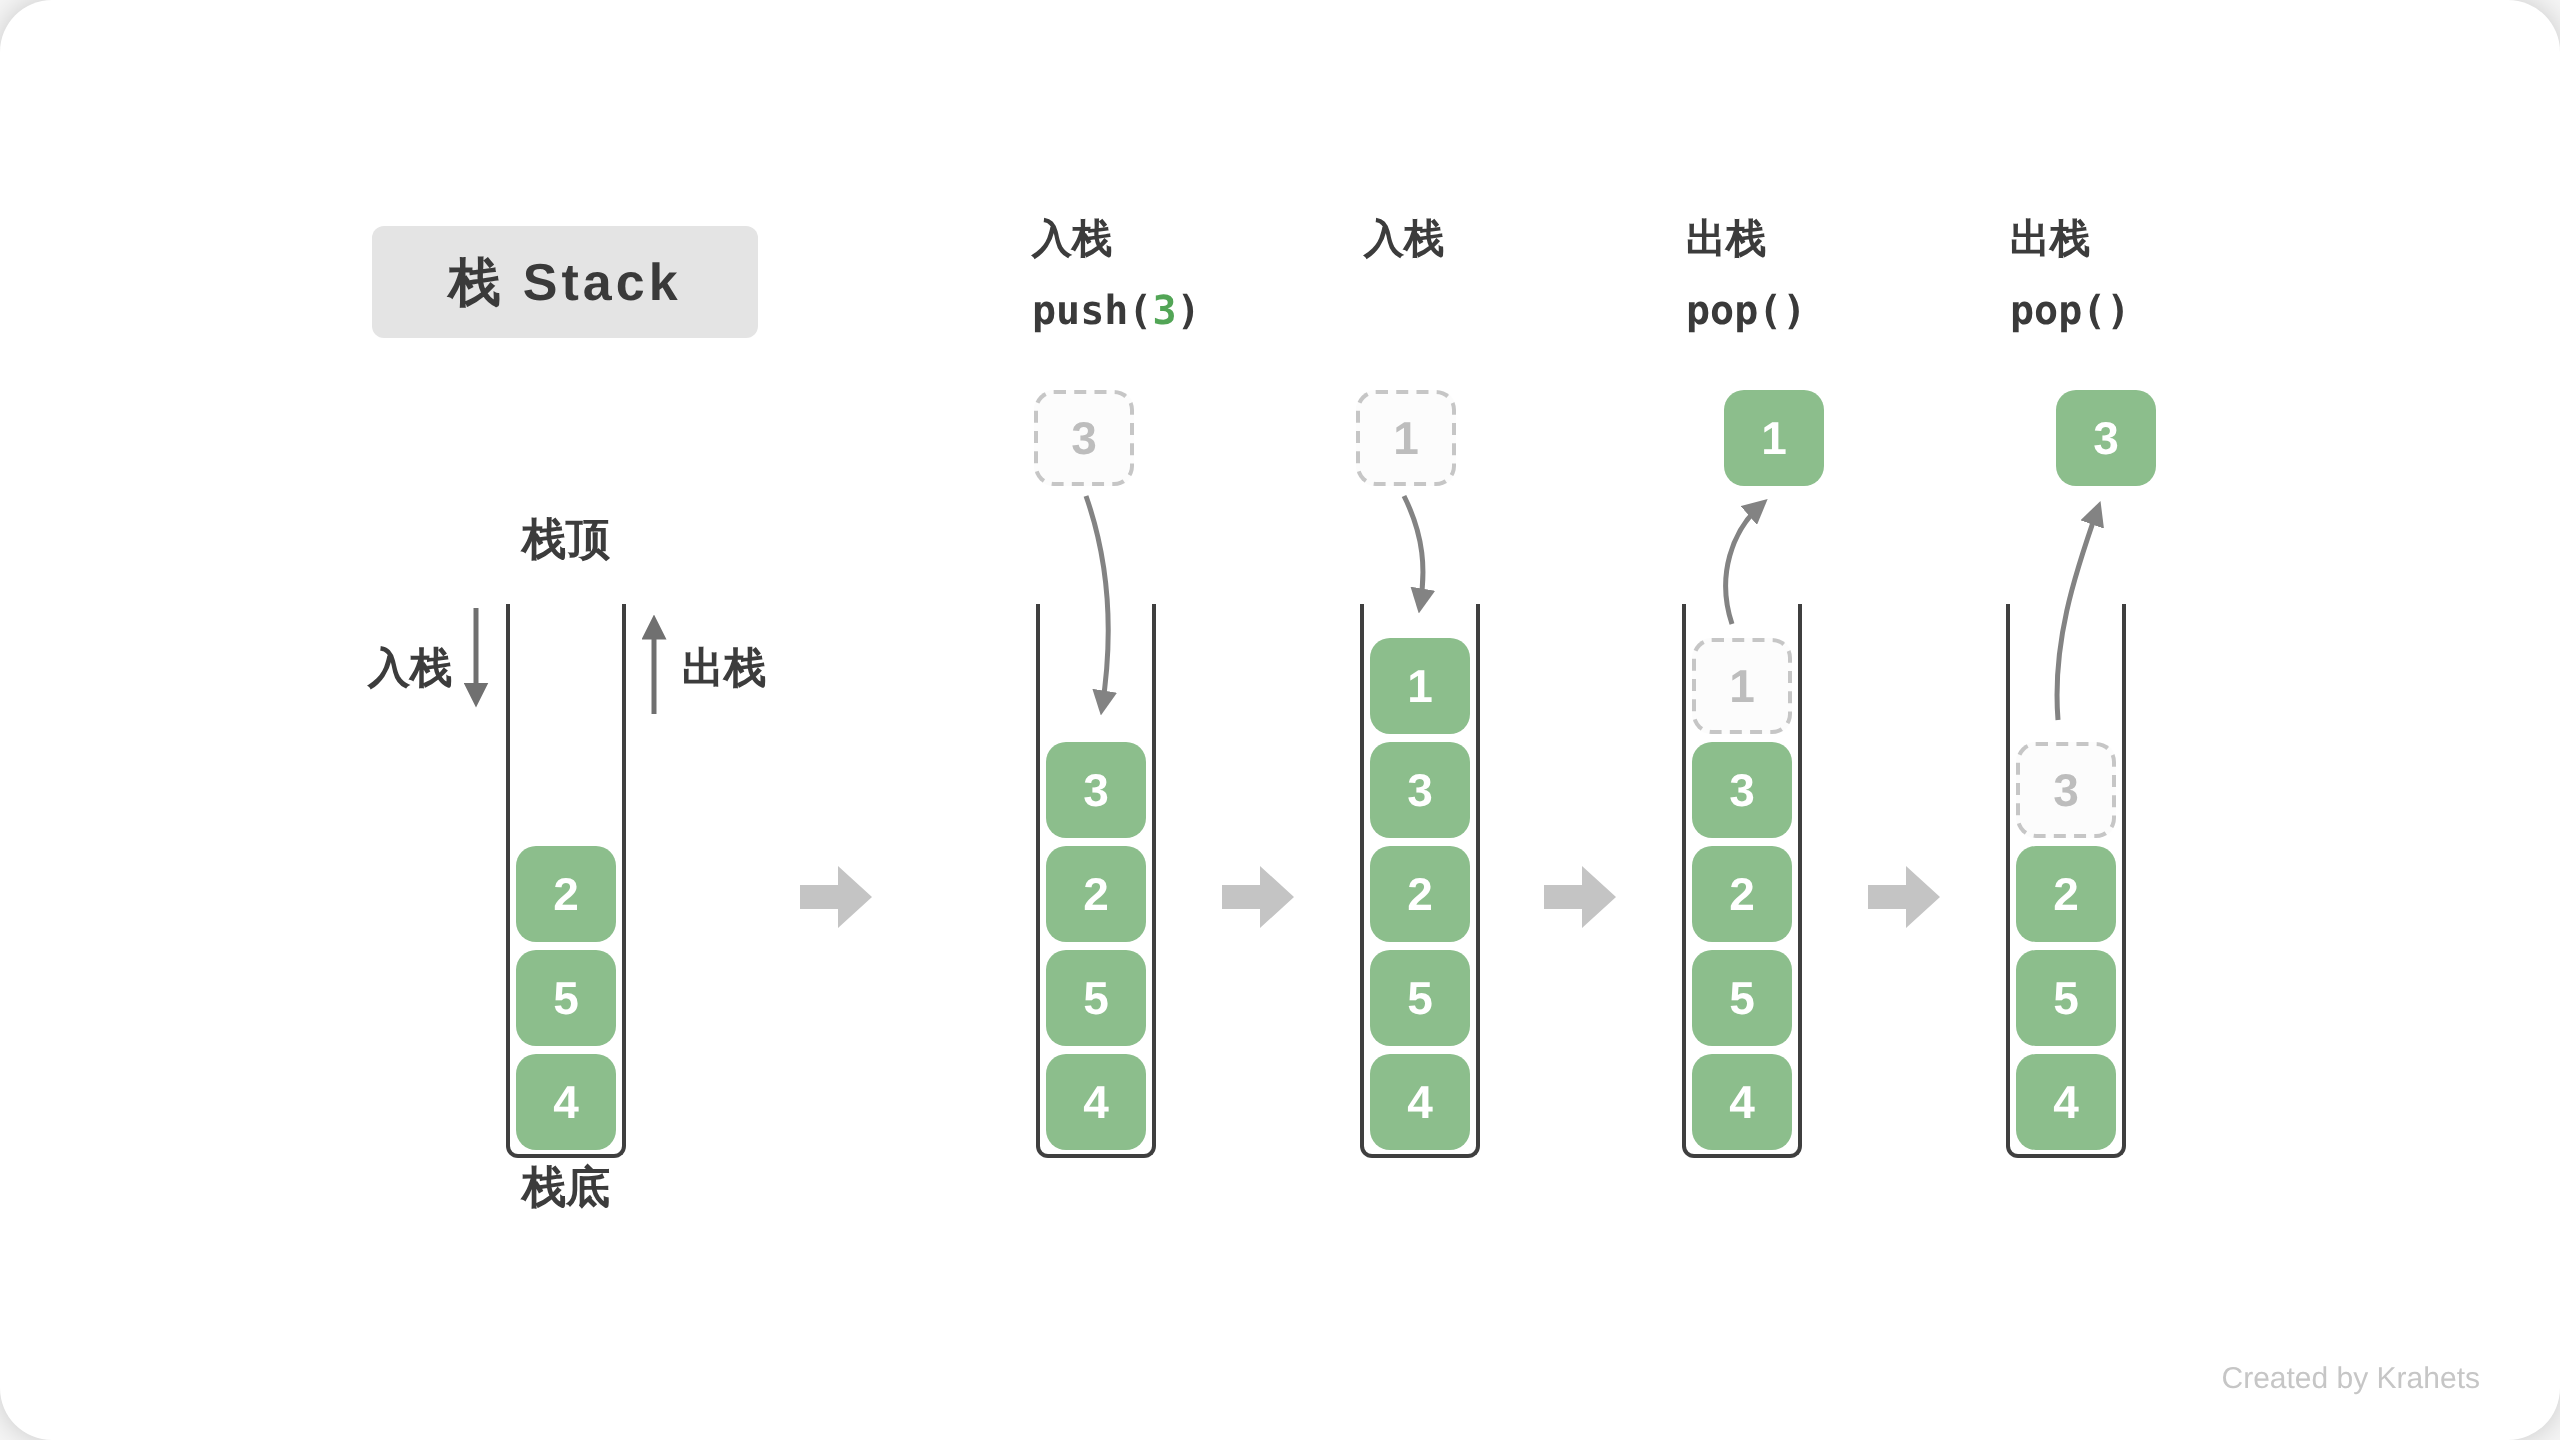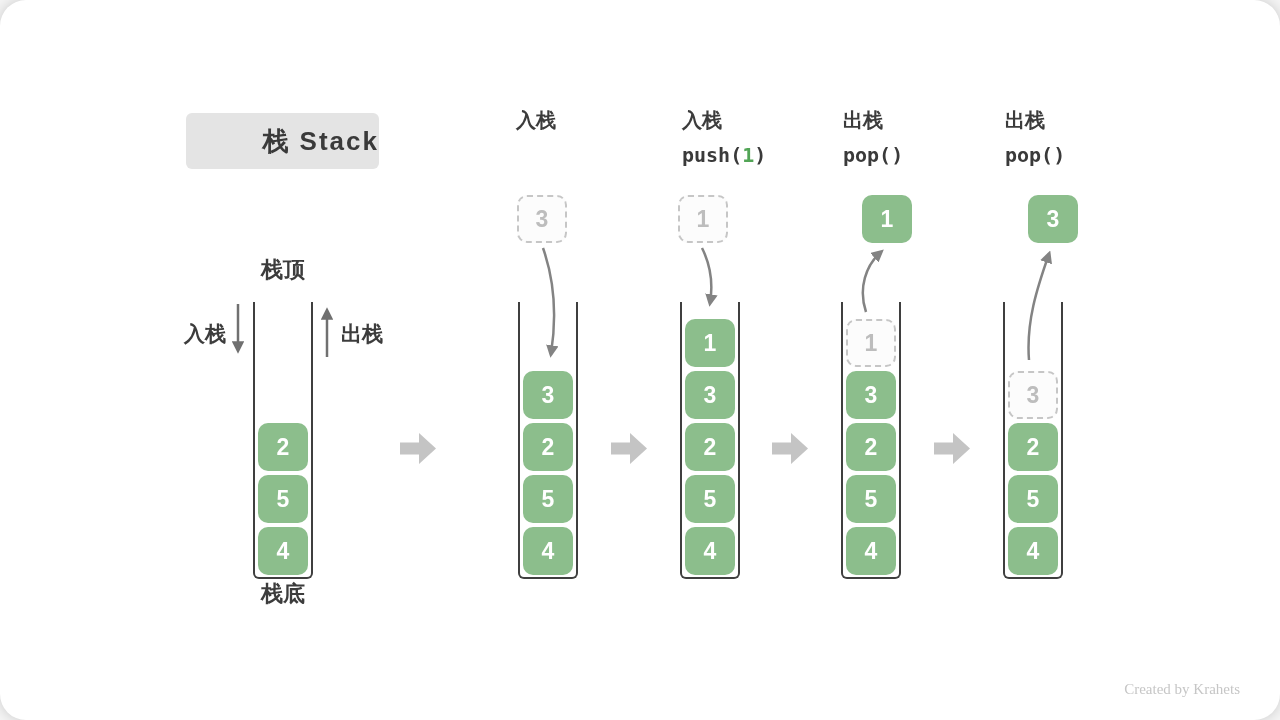--- a/index.html
+++ b/index.html
@@ -23,21 +23,21 @@
     left: 0; top: 0;
     width: 1280px; height: 720px;
     pointer-events: none;
   }
   .title-badge {
     position: absolute;
     left: 186px; top: 113px;
     width: 193px; height: 56px;
     background: #e4e4e4;
     border-radius: 6px;
-    display: flex; align-items: center; justify-content: flex-end;
+    display: flex; align-items: center; justify-content: center;
     font-size: 26px; font-weight: 700; color: #3a3a3a;
     letter-spacing: 2px;
   }
   .op-label {
     position: absolute;
     top: 106px;
     width: 160px;
     color: #3c3c3c;
   }
   .op-cn {
@@ -89,21 +89,21 @@
     color: #3c3c3c;
     font-size: 21px; font-weight: 700;
   }
   .chevron {
     position: absolute;
     width: 37px; height: 33px;
   }
   .footer {
     position: absolute;
     right: 40px; bottom: 22px;
-    font-family: Liberation Serif, serif;
+    font-family: Liberation Sans, sans-serif;
     font-size: 15px;
     color: #c6c6c6;
   }
 </style>
 </head>
 <body>
 
 <div class="card">
 
   <svg class="overlay" viewBox="0 0 1280 720">
@@ -127,24 +127,24 @@
     <path d="M238 304 L238 350" fill="none" stroke="#707070" stroke-width="2.5" marker-end="url(#ah2)"></path>
     <path d="M327 357 L327 311" fill="none" stroke="#707070" stroke-width="2.5" marker-end="url(#ah2)"></path>
   </svg>
 
   <div class="title-badge">
     <span>栈 Stack</span>
   </div>
 
   <div class="op-label" style="left:516px">
     <div class="op-cn">入栈</div>
+    <div class="op-code"><span>push(</span><span class="arg">3</span><span>)</span></div>
   </div>
   <div class="op-label" style="left:682px">
     <div class="op-cn">入栈</div>
-    <div class="op-code"><span>push(</span><span class="arg">1</span><span>)</span></div>
   </div>
   <div class="op-label" style="left:843px">
     <div class="op-cn">出栈</div>
     <div class="op-code"><span>pop(</span><span class="arg"></span><span>)</span></div>
   </div>
   <div class="op-label" style="left:1005px">
     <div class="op-cn">出栈</div>
     <div class="op-code"><span>pop(</span><span class="arg"></span><span>)</span></div>
   </div>
 

